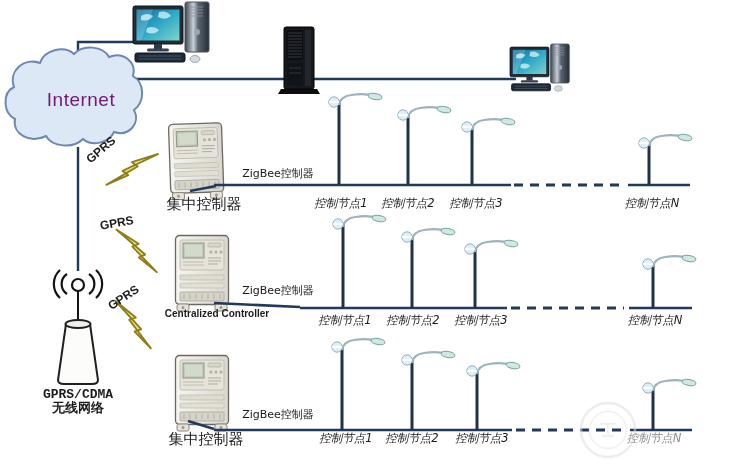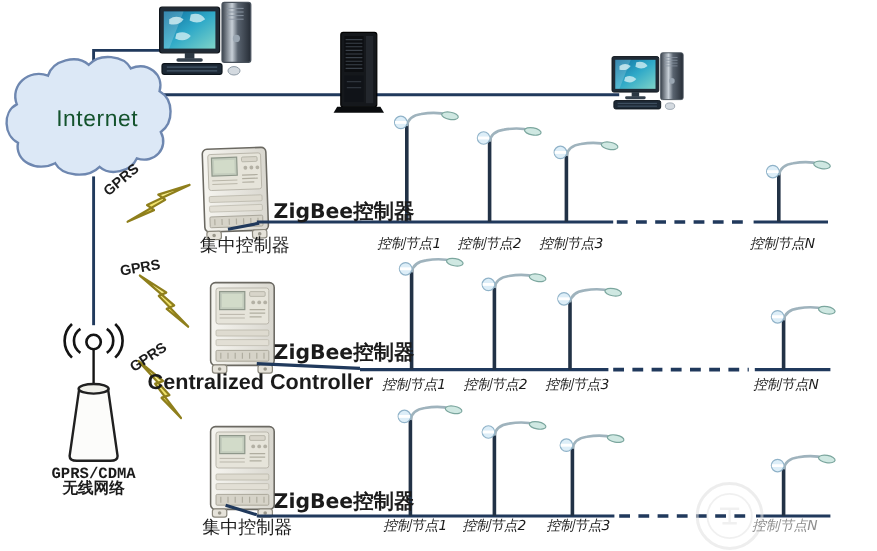--- a/index.html
+++ b/index.html
@@ -1,24 +1,24 @@
 <!DOCTYPE html>
 <html><head>
 <meta charset="utf-8">
 <style>
   html,body{margin:0;padding:0;background:#fff;}
   .stage{position:relative;width:731px;height:459px;background:#ffffff;overflow:hidden;
          font-family:"Liberation Sans",sans-serif;}
   .gfx{position:absolute;left:0;top:0;}
   .lbl{position:absolute;color:#1b1b1b;text-align:center;line-height:1.12;white-space:nowrap;}
   .cjk{font-family:"DejaVu Sans","Liberation Sans",sans-serif;}
-  .internet{font-size:19px;color:#14532d;letter-spacing:0.5px;}
-  .zigbee{font-size:17px;font-weight:bold;}
+  .internet{font-size:19px;color:#701a75;letter-spacing:0.5px;}
+  .zigbee{font-size:11px;font-weight:normal;}
   .ctrl{font-size:15px;font-weight:normal;}
-  .ctrl-en{font-size:18px;font-weight:bold;}
+  .ctrl-en{font-size:10px;font-weight:bold;}
   .node{font-size:11.5px;font-style:italic;}
   .gprs{font-size:12px;font-weight:bold;transform-origin:left top;}
   .mono{font-family:"Liberation Mono","DejaVu Sans Mono",monospace;}
   .ant{font-size:13px;font-weight:bold;}
   .faded{color:#8e8e8e;}
 </style>
 </head>
 <body>
 
 <div class="stage">

